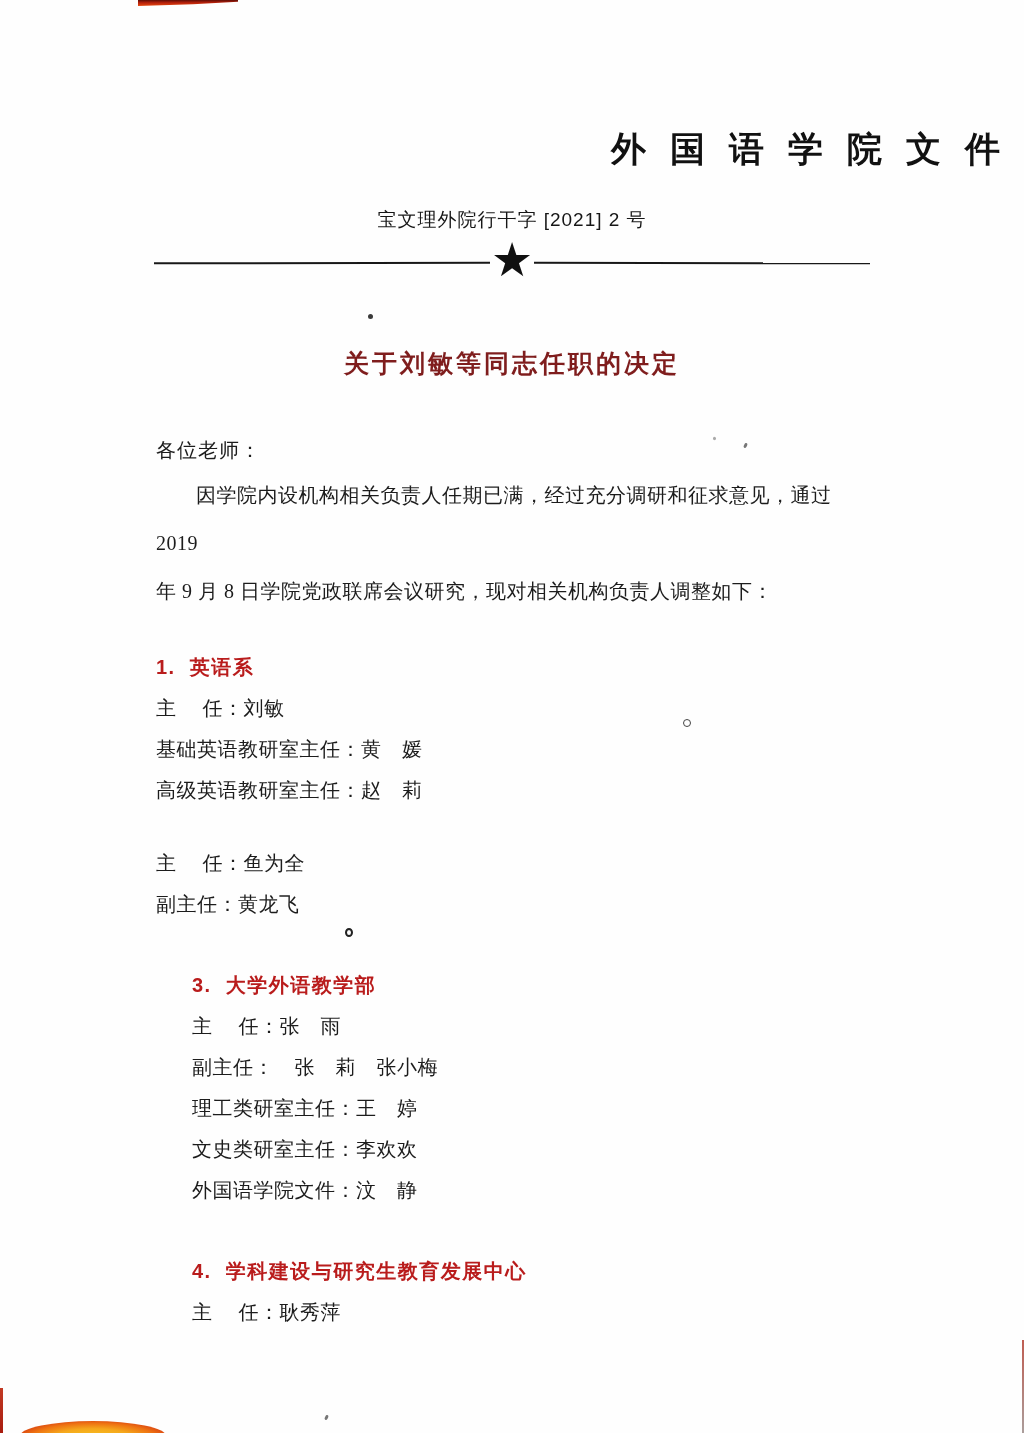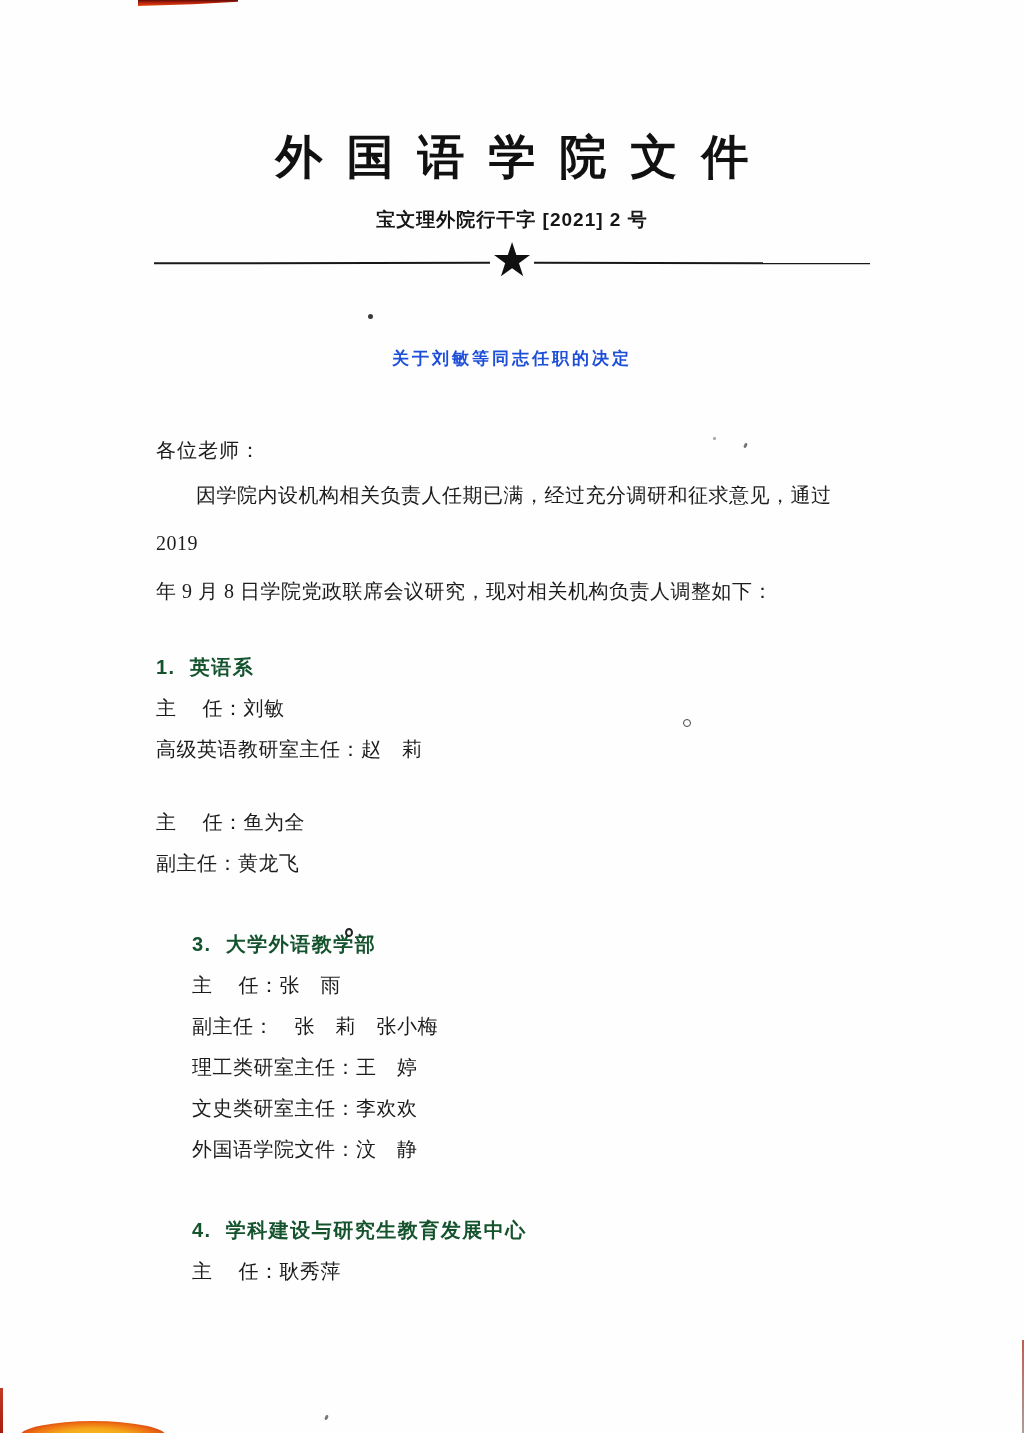--- a/index.html
+++ b/index.html
@@ -12,35 +12,35 @@
     background: #fefefe;
     overflow: hidden;
     font-family: "Liberation Serif", "DejaVu Serif", serif;
     color: #1c1c1c;
   }
 
   
   .title {
     position: absolute;
     top: 126px; left: 0; width: 100%;
-    text-align: center;
+    text-align: right;
     font-family: "Liberation Sans", "DejaVu Sans", sans-serif;
     font-weight: bold;
-    font-size: 47px;
+    font-size: 35px;
     letter-spacing: 24px;
     text-indent: 24px;
     color: #111;
     white-space: pre-wrap;
   }
   .docnum {
     position: absolute;
     top: 207px; left: 0; width: 100%;
     text-align: center;
     font-family: "Liberation Sans", "DejaVu Sans", sans-serif;
-    font-weight: bold;
+    font-weight: normal;
     font-size: 19px;
     letter-spacing: 1px;
     color: #161616;
     white-space: pre-wrap;
   }
 
   
   .separator {
     position: absolute;
     top: 240px; left: 154px; width: 716px; height: 46px;
@@ -57,23 +57,23 @@
     margin: 0 1px;
     padding-bottom: 6px;
   }
 
   
   .subject {
     position: absolute;
     top: 347px; left: 0; width: 100%;
     text-align: center;
     font-weight: bold;
-    font-size: 17px;
+    font-size: 25px;
     letter-spacing: 3px;
-    color: #1d4ed8;
+    color: #7f1d1d;
     white-space: pre-wrap;
   }
 
   
   .docbody {
     position: absolute;
     top: 429px; left: 156px; width: 714px;
     font-size: 20px;
   }
   .salutation { line-height: 42px; white-space: pre-wrap; letter-spacing: 1px; }
@@ -81,21 +81,21 @@
   .para-line.first { text-indent: 2em; }
 
   .section { margin-top: 32px; }
   .section.gap-lg { margin-top: 40px; margin-left: 36px; }
   .sec-heading {
     font-family: "Liberation Sans", "DejaVu Sans", sans-serif;
     font-weight: bold;
     font-size: 20px;
     line-height: 41px;
     letter-spacing: 1.5px;
-    color: #14532d;
+    color: #b91c1c;
     white-space: pre-wrap;
   }
   .sec-line {
     line-height: 41px;
     letter-spacing: 0.5px;
     white-space: pre-wrap;
   }
 
   
   .top-red-strip {
@@ -151,20 +151,21 @@
   <div class="subject">关于刘敏等同志任职的决定</div>
 
   <div class="docbody">
     <div class="salutation">各位老师：</div>
     <div class="para-line first">因学院内设机构相关负责人任期已满，经过充分调研和征求意见，通过 2019</div>
     <div class="para-line">年 9 月 8 日学院党政联席会议研究，现对相关机构负责人调整如下：</div>
 
     <div class="section">
       <div class="sec-heading">1.  英语系</div>
       <div class="sec-line">主　 任：刘敏</div>
+      <div class="sec-line">基础英语教研室主任：黄　媛</div>
       <div class="sec-line">高级英语教研室主任：赵　莉</div>
     </div>
 
     <div class="section">
       <div class="sec-line">主　 任：鱼为全</div>
       <div class="sec-line">副主任：黄龙飞</div>
     </div>
 
     <div class="section gap-lg">
       <div class="sec-heading">3.  大学外语教学部</div>

